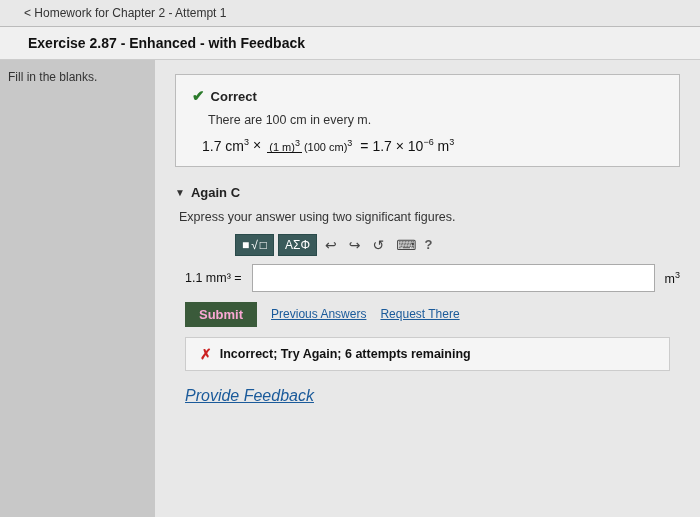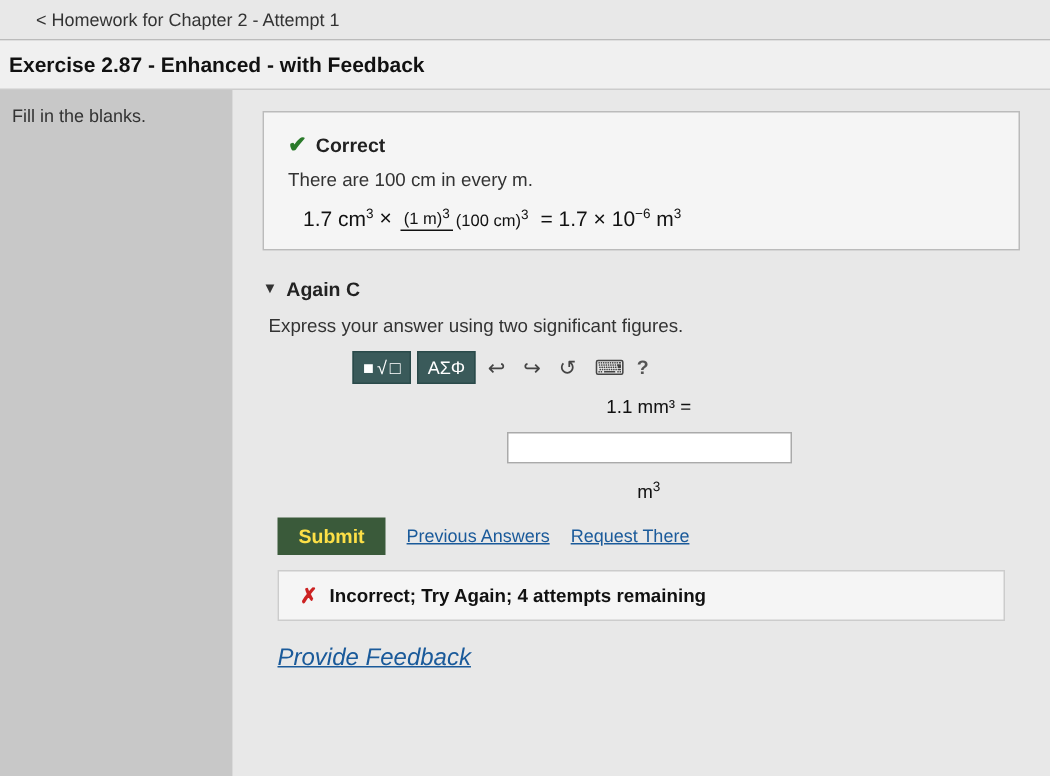--- a/index.html
+++ b/index.html
@@ -13,21 +13,21 @@
     }
     .top-bar {
       background: #e8e8e8;
       border-bottom: 1px solid #bbb;
       padding: 6px 24px;
       font-size: 12px;
       color: #333;
     }
     .title-bar {
       background: #f0f0f0;
-      padding: 8px 6px;
+      padding: 8px 28px;
       font-size: 14px;
       font-weight: bold;
       color: #111;
       border-bottom: 1px solid #ccc;
     }
     .main-layout {
       display: flex;
       flex-direction: row;
       min-height: 460px;
     }
@@ -59,21 +59,21 @@
       color: #222;
     }
     .check-icon {
       color: #2a7a2a;
       font-size: 15px;
     }
     .correct-text {
       font-size: 12.5px;
       color: #333;
       margin-bottom: 10px;
-      margin-left: 0;
+      margin-left: 16px;
     }
     .equation-line {
       font-size: 14px;
       margin-left: 10px;
       display: flex;
       align-items: center;
       gap: 4px;
     }
     .fraction {
       display: inline-flex;
@@ -147,21 +147,20 @@
       font-weight: bold;
       font-size: 13px;
       cursor: pointer;
     }
     .answer-row {
       display: flex;
       align-items: center;
       gap: 10px;
       margin-left: 10px;
       margin-bottom: 10px;
-      flex-direction: column;
     }
     .answer-label {
       font-size: 12.5px;
       white-space: nowrap;
     }
     .answer-input {
       flex: 1;
       height: 28px;
       border: 1px solid #aaa;
       background: #fff;
@@ -174,21 +173,21 @@
     }
     .submit-row {
       display: flex;
       align-items: center;
       gap: 14px;
       margin-left: 10px;
       margin-bottom: 10px;
     }
     .submit-btn {
       background: #3a5a3a;
-      color: #fde047;
+      color: #f9a8d4;
       border: none;
       padding: 5px 14px;
       font-size: 13px;
       cursor: pointer;
       font-weight: bold;
     }
     .link-btn {
       color: #1a5a9a;
       text-decoration: underline;
       cursor: pointer;
@@ -296,20 +295,20 @@
       </div>
 
       <div class="submit-row">
         <button class="submit-btn">Submit</button>
         <button class="link-btn">Previous Answers</button>
         <button class="link-btn">Request There</button>
       </div>
 
       <div class="incorrect-banner">
         <span class="x-icon">✗</span>
-        <span>Incorrect; Try Again; 4 attempts remaining</span>
+        <span>Incorrect; Try Again; 6 attempts remaining</span>
       </div>
 
       <div class="provide-feedback">Provide Feedback</div>
     </div>
 
   </div>
 </div>
 
 </body></html>

